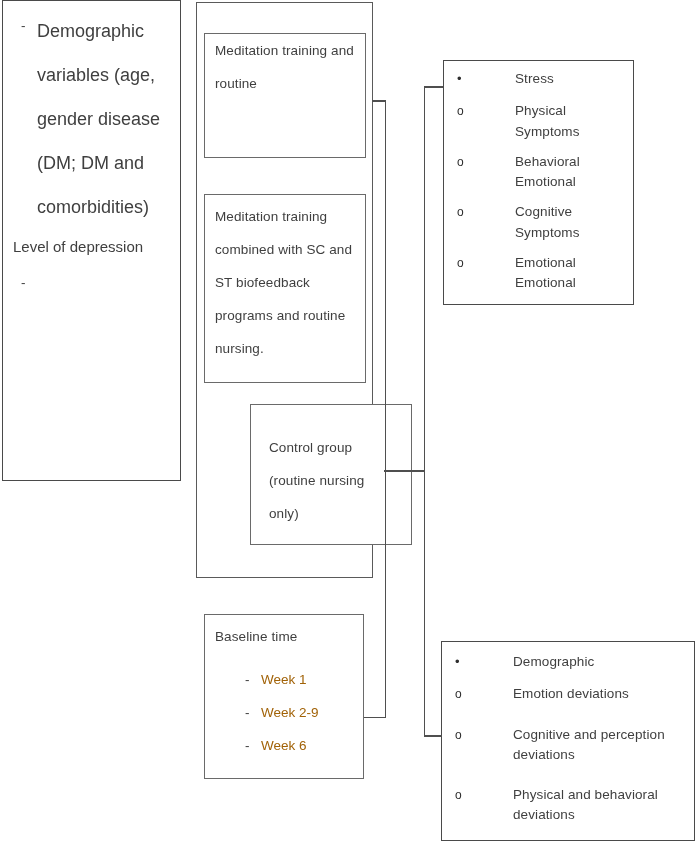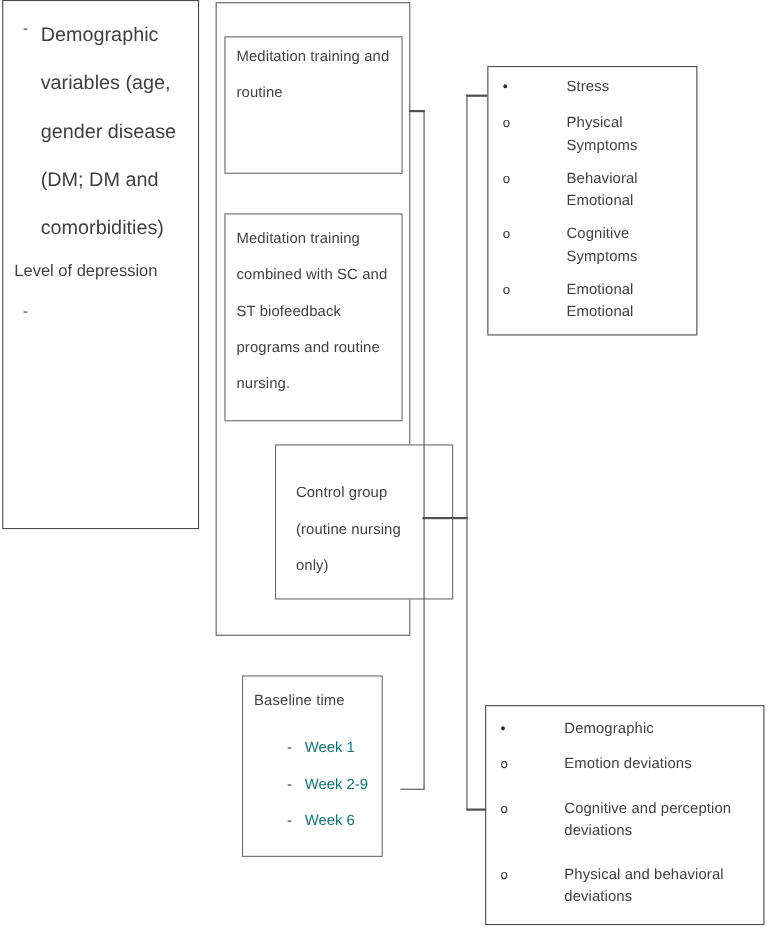--- a/index.html
+++ b/index.html
@@ -101,43 +101,43 @@
     top: 404px;
     width: 162px;
     height: 141px;
     padding: 0 18px;
     display: flex;
     align-items: flex-end;
     margin-left: 46px;
   }
   #box-control .txt { padding-bottom: 14px; }
   #box-baseline {
-    left: 220px;
+    left: 204px;
     top: 614px;
-    width: 128px;
+    width: 160px;
     height: 165px;
     padding: 12px 10px 0 10px;
   }
   .sub-list-row {
     display: flex;
     align-items: flex-start;
   }
   .sub-dash {
     width: 46px;
     flex: 0 0 46px;
     padding-left: 30px;
     box-sizing: border-box;
     font-size: 13.5px;
     line-height: 2.45;
     color: #3f3f3f;
   }
   .sub-label {
     font-size: 13.5px;
     line-height: 2.45;
-    color: #0f766e;
+    color: #a16207;
   }
   
   #box-stress {
     left: 443px;
     top: 60px;
     width: 191px;
     height: 245px;
     padding: 8px 10px 0 10px;
   }
   #box-depression {

